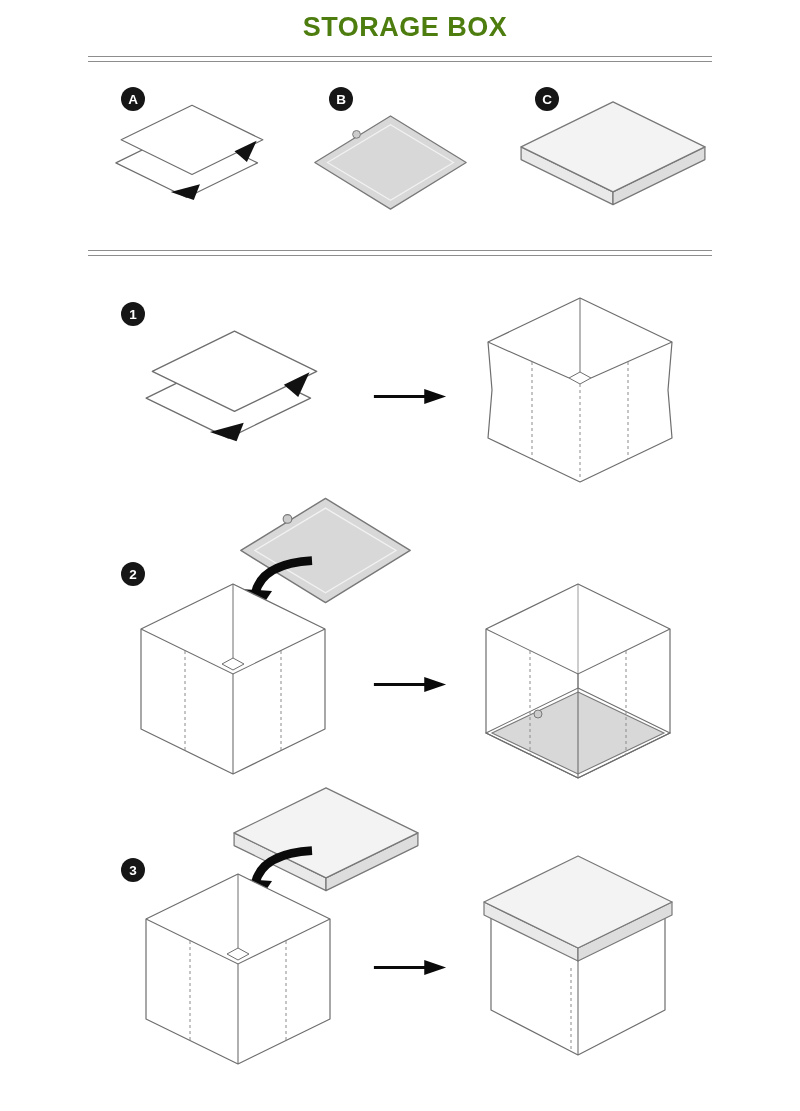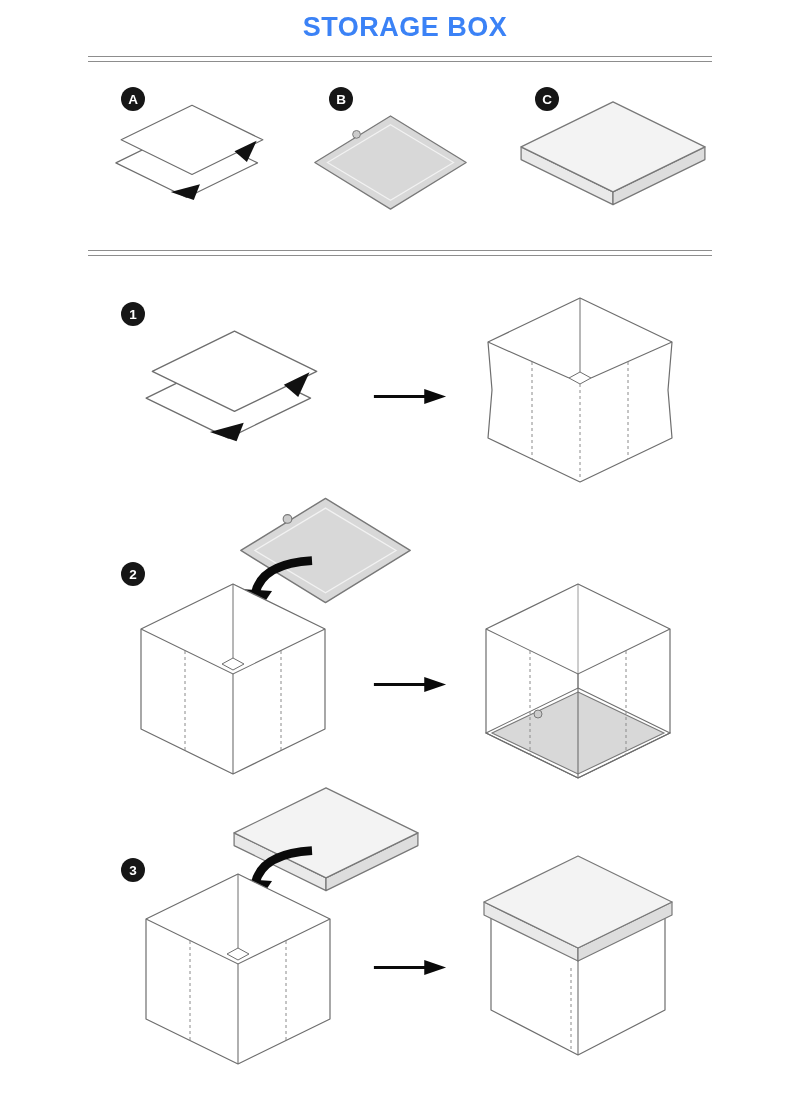--- a/index.html
+++ b/index.html
@@ -1,19 +1,19 @@
 <!DOCTYPE html>
 <html><head>
 <meta charset="utf-8">
 <style>
   html,body{margin:0;padding:0;background:#ffffff;}
   .page{position:relative;width:800px;height:1111px;background:#ffffff;
         font-family:"Liberation Sans",sans-serif;overflow:hidden;}
   .title{position:absolute;left:10px;right:0;top:12px;margin:0;text-align:center;
-         font-size:27px;font-weight:700;letter-spacing:.5px;color:#3b82f6;}
+         font-size:27px;font-weight:700;letter-spacing:.5px;color:#4d7c0f;}
   .sep{position:absolute;left:88px;width:624px;height:4px;
        border-top:1.6px solid #8d8d8d;border-bottom:1.6px solid #8d8d8d;}
   .badge{position:absolute;width:24px;height:24px;border-radius:50%;background:#161616;
          color:#ffffff;display:flex;align-items:center;justify-content:center;
          font-size:13.5px;font-weight:700;}
   .fig{position:absolute;}
   .fig svg{display:block;overflow:visible;}
 </style>
 </head>
 <body>

